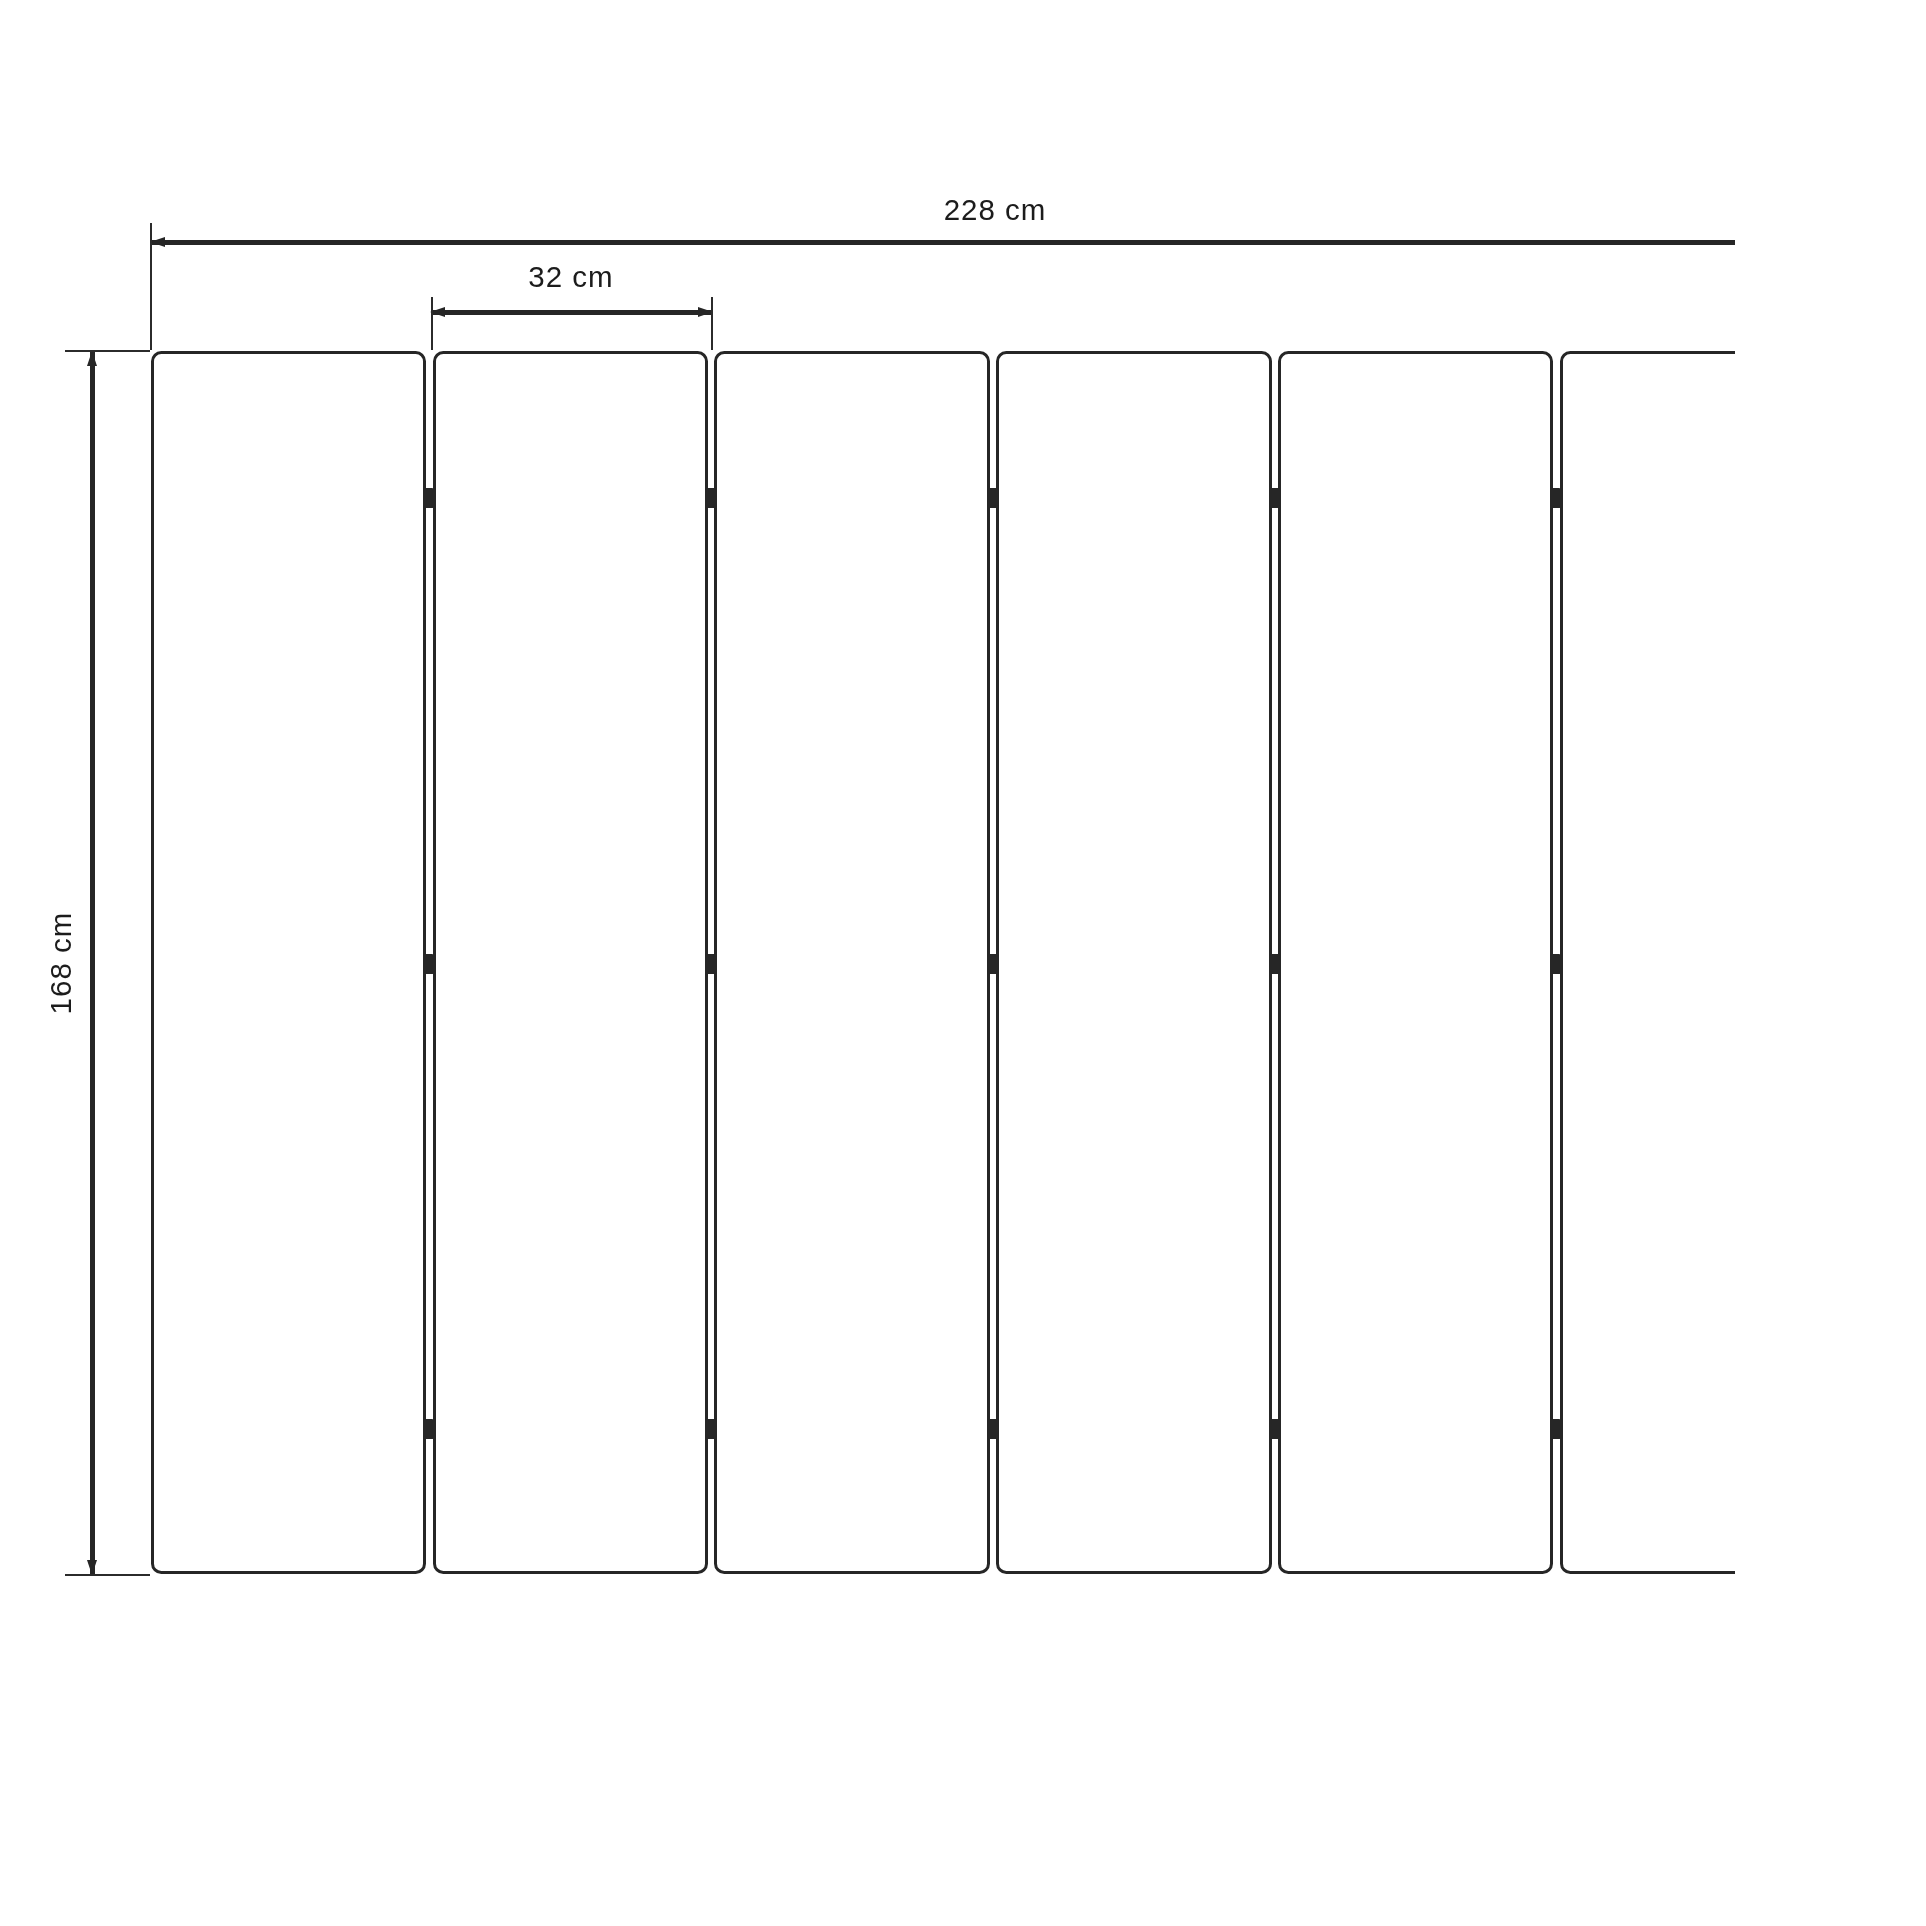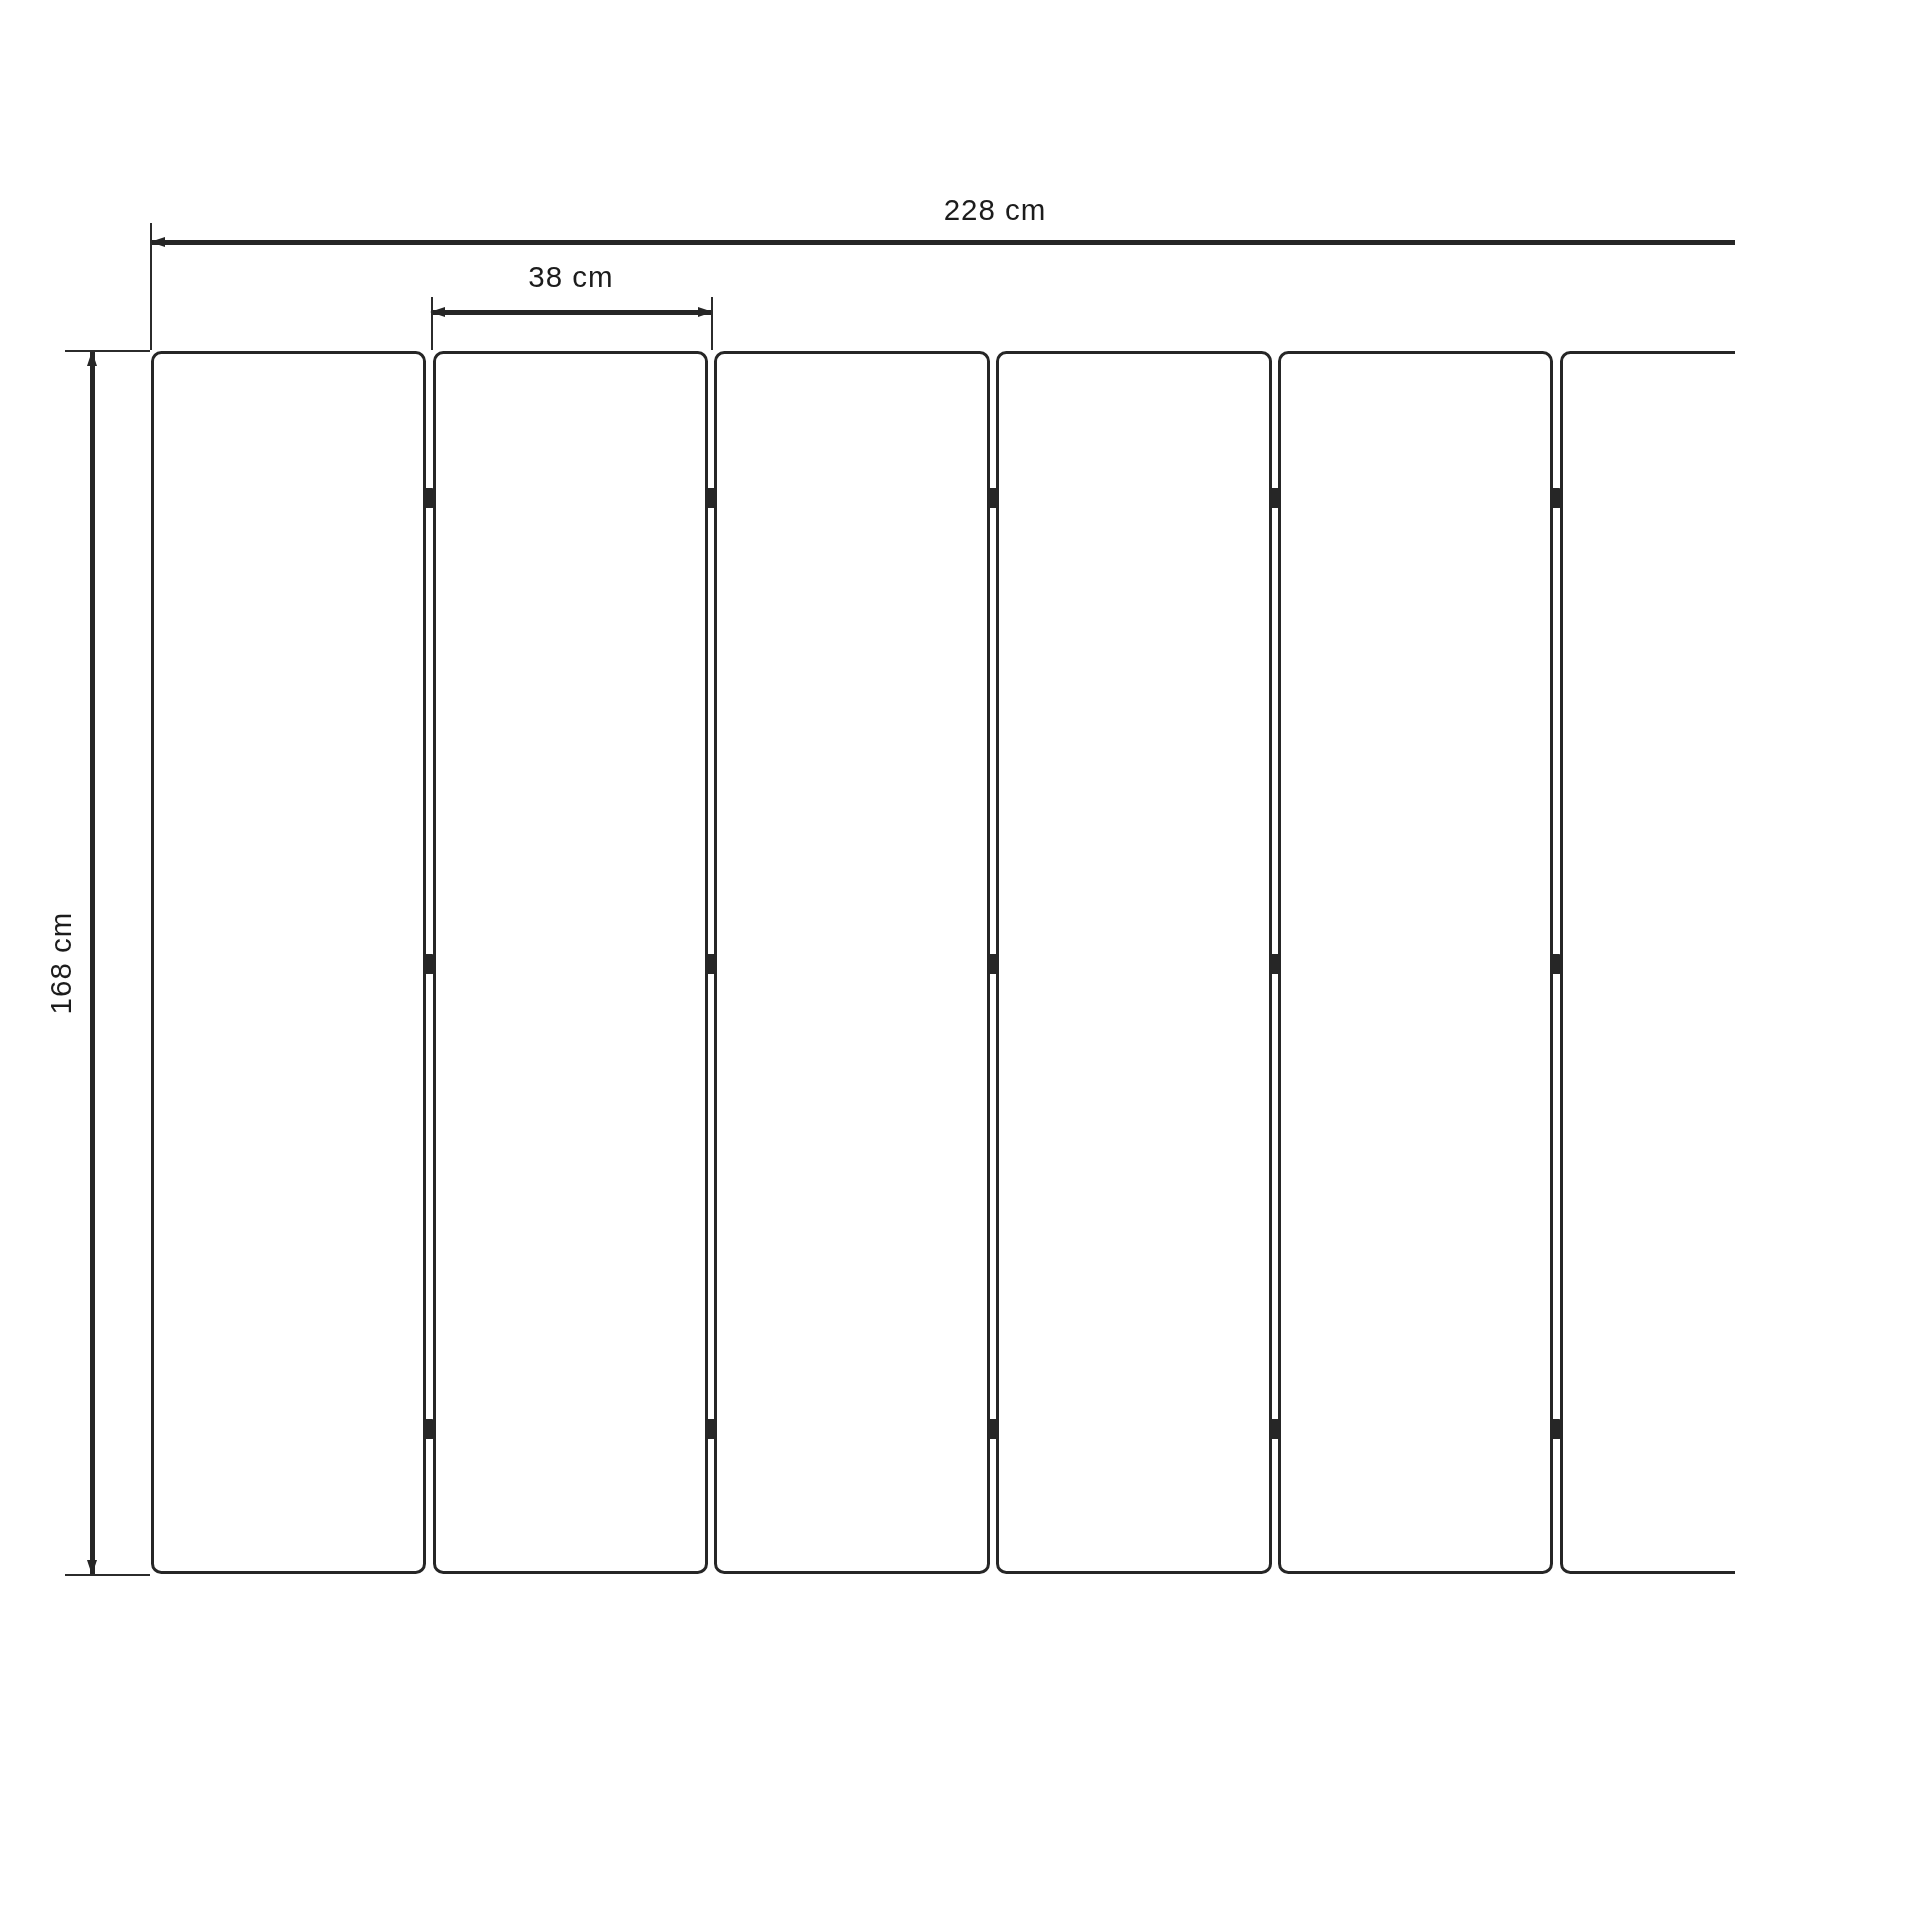--- a/index.html
+++ b/index.html
@@ -80,21 +80,21 @@
 <div id="canvas">
 
   <div class="dim-label" id="label-total-width" style="left:995px; top:210px;">228 cm</div>
   <div class="dim-line" id="dim-total-width" style="left:151px; top:240px; width:1684px; height:4.5px;">
     <span class="arrow left"></span>
     <span class="arrow right"></span>
   </div>
   <div class="ext-line" style="left:150px;  top:223px; width:1.9px; height:127px;"></div>
   <div class="ext-line" style="left:1834px; top:223px; width:1.9px; height:127px;"></div>
 
-  <div class="dim-label" id="label-panel-width" style="left:571px; top:277px;">38 cm</div>
+  <div class="dim-label" id="label-panel-width" style="left:571px; top:277px;">32 cm</div>
   <div class="dim-line" id="dim-panel-width" style="left:431px; top:310px; width:281px; height:4.5px;">
     <span class="arrow left"></span>
     <span class="arrow right"></span>
   </div>
   <div class="ext-line" style="left:431px;  top:297px; width:1.9px; height:53px;"></div>
   <div class="ext-line" style="left:711px; top:297px; width:1.9px; height:53px;"></div>
 
   <div class="dim-label" id="label-height" style="left:61px; top:963px;">168 cm</div>
   <div class="dim-line" id="dim-height" style="left:90px; top:352px; width:4.5px; height:1222px;">
     <span class="arrow up"></span>

